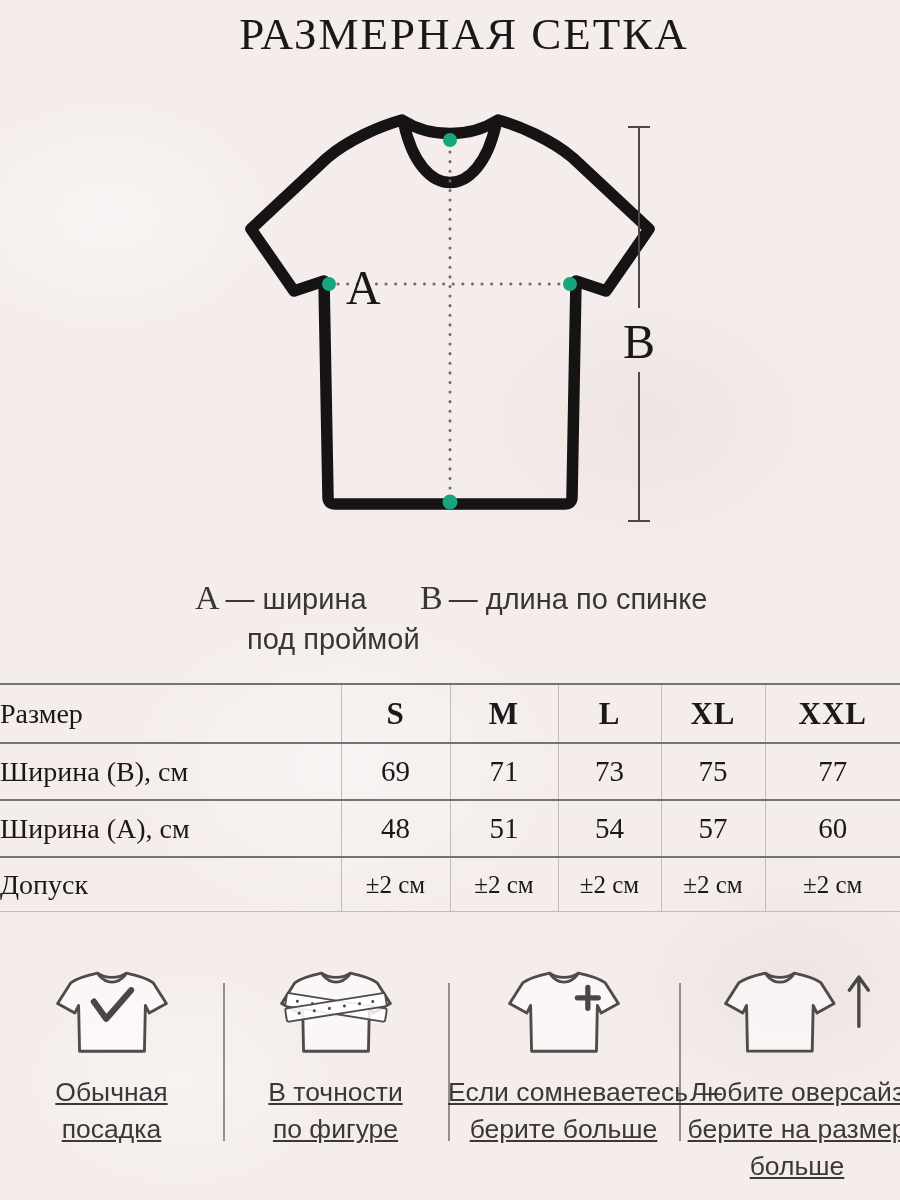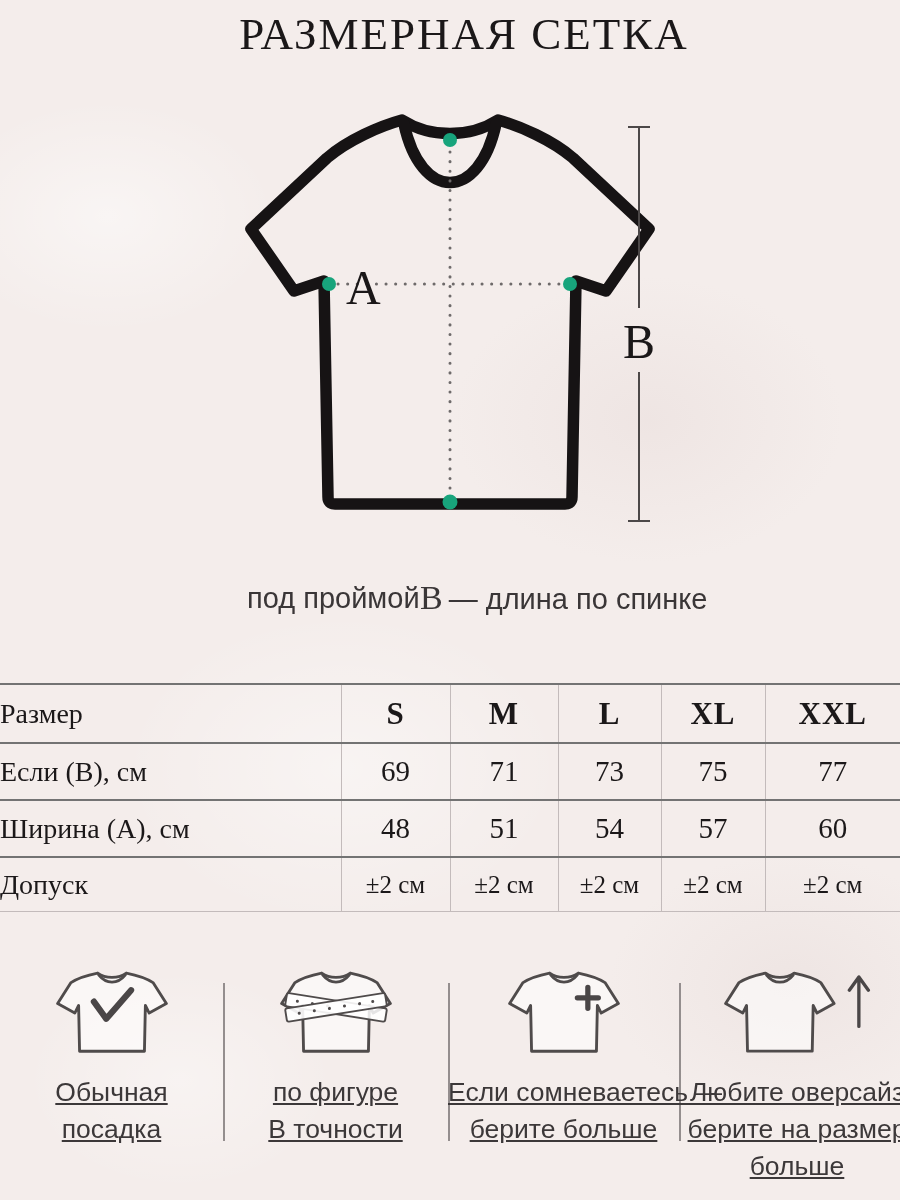--- a/index.html
+++ b/index.html
@@ -95,20 +95,21 @@
     <path d="M 639 127 L 639 308"></path>
     <path d="M 639 372 L 639 521"></path>
     <path d="M 628 521 L 650 521"></path>
   </g>
 
   <text class="diag-letter" x="346" y="304">A</text>
   <text class="diag-letter" x="623" y="358">B</text>
 </svg>
 
 <div class="abs legend-item legend-a">
+  <div class="legend-line"><span class="legend-letter">А</span><span>— ширина</span></div>
   <div class="legend-line second">под проймой</div>
 </div>
 <div class="abs legend-item legend-b">
   <div class="legend-line"><span class="legend-letter">В</span><span>— длина по спинке</span></div>
 </div>
 
 <table class="size">
   <colgroup>
       <col style="width:341px">
       <col style="width:109px">
@@ -120,21 +121,21 @@
   <tbody>
       <tr class="t-head">
     <td class="lbl">Размер</td>
     <td class="v">S</td>
     <td class="v">M</td>
     <td class="v">L</td>
     <td class="v">XL</td>
     <td class="v">XXL</td>
   </tr>
   <tr class="t-row">
-    <td class="lbl">Если (В), см</td>
+    <td class="lbl">Ширина (В), см</td>
     <td class="v num">69</td>
     <td class="v num">71</td>
     <td class="v num">73</td>
     <td class="v num">75</td>
     <td class="v num">77</td>
   </tr>
   <tr class="t-row">
     <td class="lbl">Ширина (А), см</td>
     <td class="v num">48</td>
     <td class="v num">51</td>
@@ -192,22 +193,22 @@
             <circle cx="42" cy="42" r="1.6"></circle>
             <circle cx="58" cy="42" r="1.6"></circle>
             <circle cx="74" cy="42" r="1.6"></circle>
             <circle cx="90" cy="42" r="1.6"></circle>
             <circle cx="104" cy="42" r="1.6"></circle>
           </g>
       </g>
     </svg>
   </div>
   <div class="cap">
+    <span>В точности</span>
     <span>по фигуре</span>
-    <span>В точности</span>
     <span></span>
   </div>
 </div>
 
 <div class="abs fsec" style="left:448px;width:231px">
   <div class="ic">
     <svg width="124" height="98" viewBox="0 0 130 100">
       <path class="tee tee-fill" d="M 50 6 C 40 8 28 12 22 16 L 8 38 L 26 48 L 30 40 L 31 88 L 99 88 L 100 40 L 104 48 L 122 38 L 108 16 C 102 12 90 8 80 6 C 72 12 58 12 50 6 Z"></path>
       <path class="tee" d="M 51 8 C 59 18 71 18 79 8"></path>
       <path class="mark" stroke-width="5.5" d="M 90 21 L 90 43 M 79 32 L 101 32"></path>

